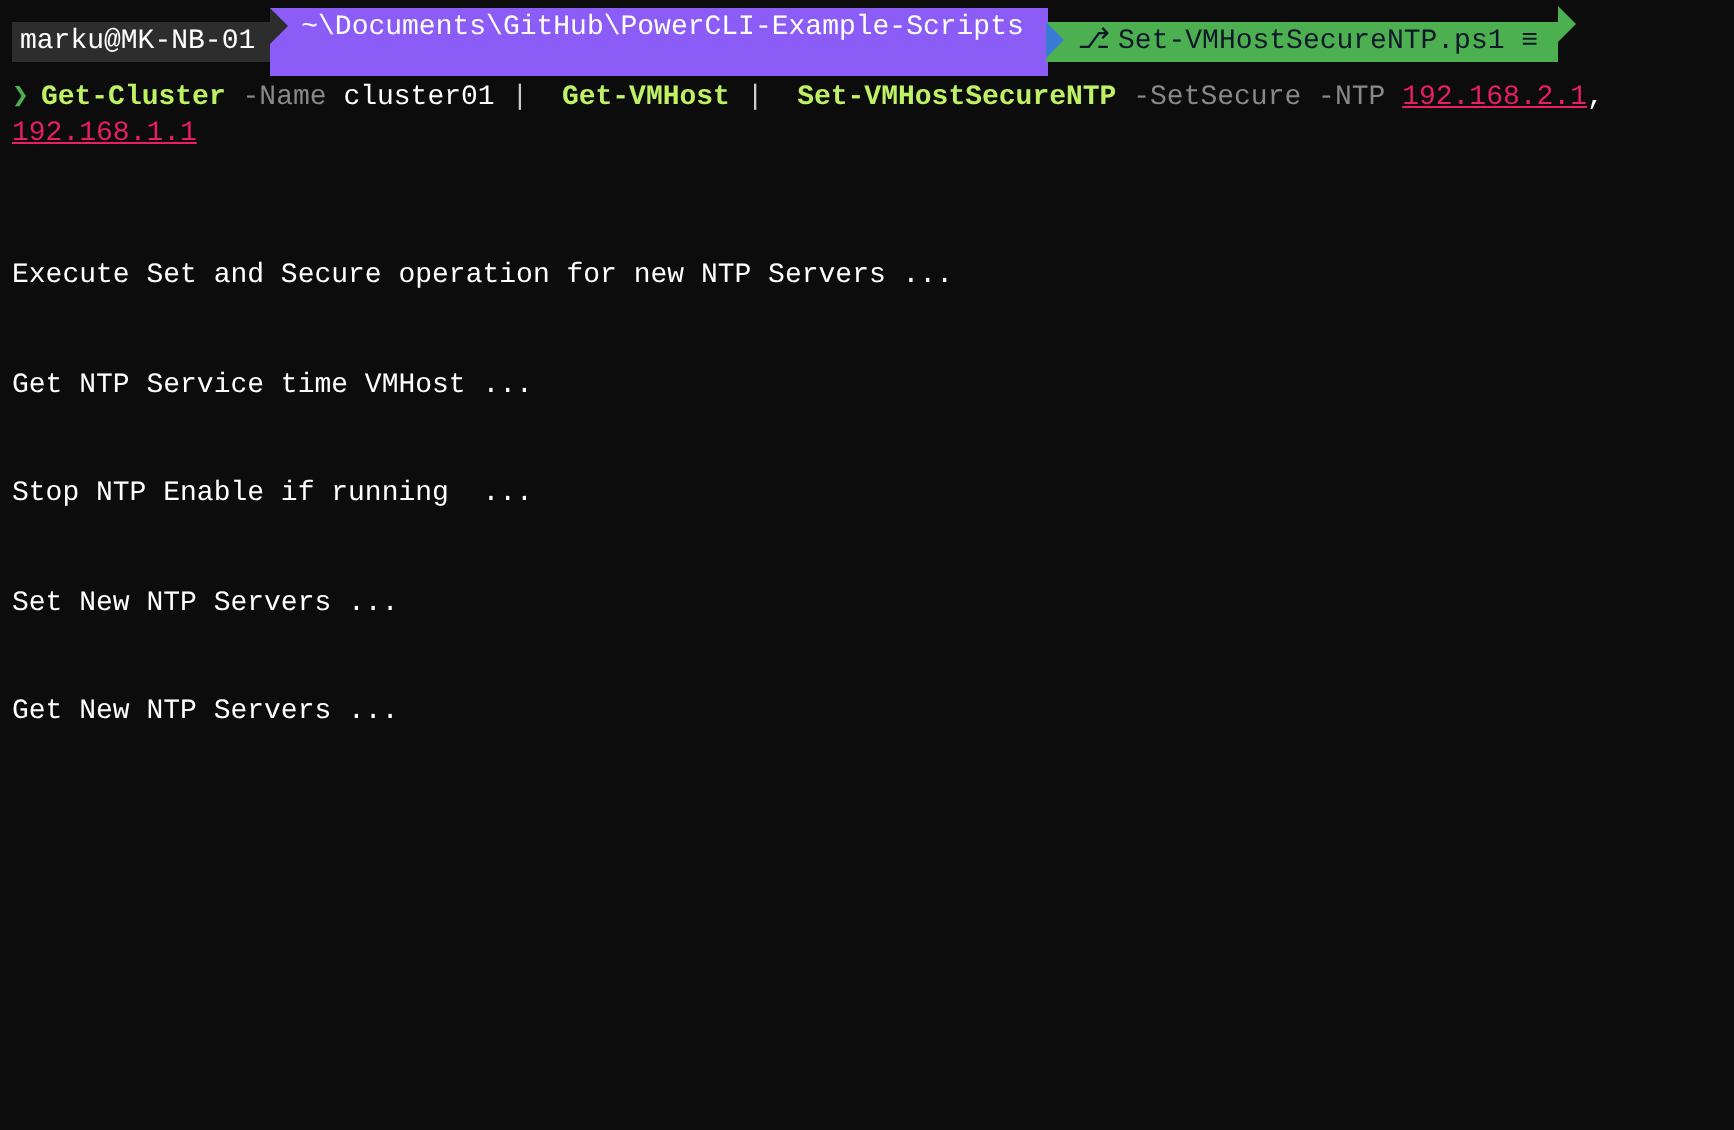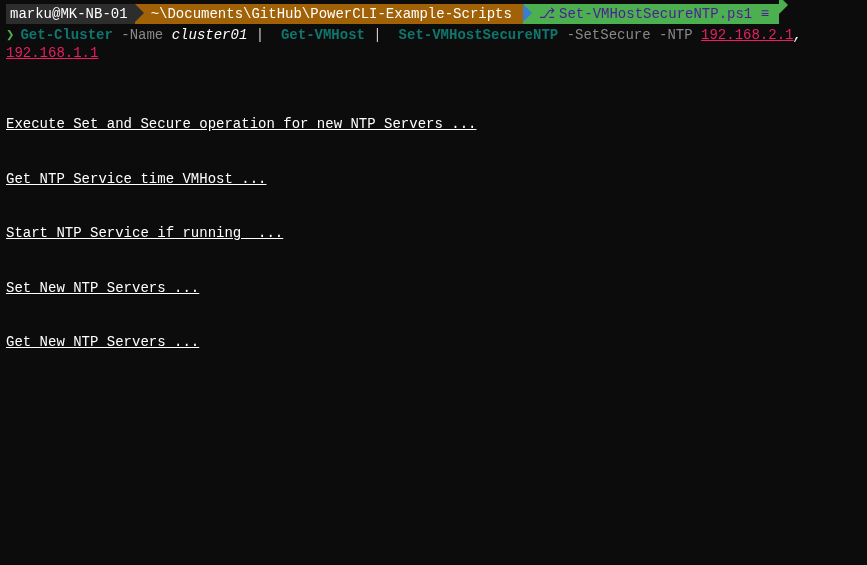--- a/index.html
+++ b/index.html
@@ -25,38 +25,38 @@
       white-space: nowrap;
     }
     .seg-user {
       background: #2d2d2d;
       color: #ffffff;
       padding: 1px 8px 1px 4px;
       position: relative;
       text-align: right;
     }
     .seg-path {
-      background: #a16207;
+      background: #8b5cf6;
       color: #ffffff;
-      padding: 1px 12px 1px 16px;
+      padding: 1px 12px 15px 16px;
       position: relative;
       margin-left: -1px;
     }
     .seg-path::before {
       content: '';
       position: absolute;
       left: 0;
       top: 0;
       border-left: 9px solid #2d2d2d;
       border-top: 9px solid transparent;
       border-bottom: 9px solid transparent;
     }
     .seg-file {
       background: #4caf50;
-      color: #4c1d95;
+      color: #0f172a;
       padding: 1px 10px 1px 16px;
       position: relative;
       margin-left: -1px;
       text-align: center;
     }
     .seg-file::before {
       content: '';
       position: absolute;
       left: 0;
       top: 0;
@@ -82,35 +82,34 @@
       flex-wrap: wrap;
       align-items: baseline;
       margin-top: 2px;
       white-space: pre;
     }
     .arrow {
       color: #4caf50;
       font-weight: bold;
       margin-right: 6px;
     }
-    .yellow { color: #0f766e; font-weight: bold; }
+    .yellow { color: #bef264; font-weight: bold; }
     .gray { color: #888888; }
-    .white { color: #ffffff; font-style: italic; }
+    .white { color: #ffffff; }
     .magenta { color: #e91e63; text-decoration: underline; }
     .pipe { color: #cccccc; }
     .output {
       margin-top: 16px;
       color: #ffffff;
       white-space: pre;
       font-weight: normal;
     }
     .output-line {
       display: block;
       min-height: 18px;
-      text-decoration: underline;
     }
     .file-icon {
       display: inline-block;
       margin-right: 4px;
     }
   </style>
 </head>
 <body>
 
 <div class="prompt-line">
@@ -122,21 +121,21 @@
   <span class="seg-end"></span>
 </div>
 
 <div class="cmd-line">
   <span class="arrow">❯</span><span class="yellow">Get-Cluster</span><span> </span><span class="gray">-Name</span><span> </span><span class="white">cluster01</span><span> </span><span class="pipe">|</span><span>  </span><span class="yellow">Get-VMHost</span><span> </span><span class="pipe">|</span><span>  </span><span class="yellow">Set-VMHostSecureNTP</span><span> </span><span class="gray">-SetSecure</span><span> </span><span class="gray">-NTP</span><span> </span><span class="magenta">192.168.2.1</span><span class="white">,</span><span> </span><span class="magenta">192.168.1.1</span>
 </div>
 
 <div class="output">
   <span class="output-line">Execute Set and Secure operation for new NTP Servers ...</span>
   <span class="output-line">Get NTP Service time VMHost ...</span>
-  <span class="output-line">Start NTP Service if running  ...</span>
+  <span class="output-line">Stop NTP Enable if running  ...</span>
   <span class="output-line">Set New NTP Servers ...</span>
   <span class="output-line">Get New NTP Servers ...</span>
   
   
   
   
   
   
   
   

